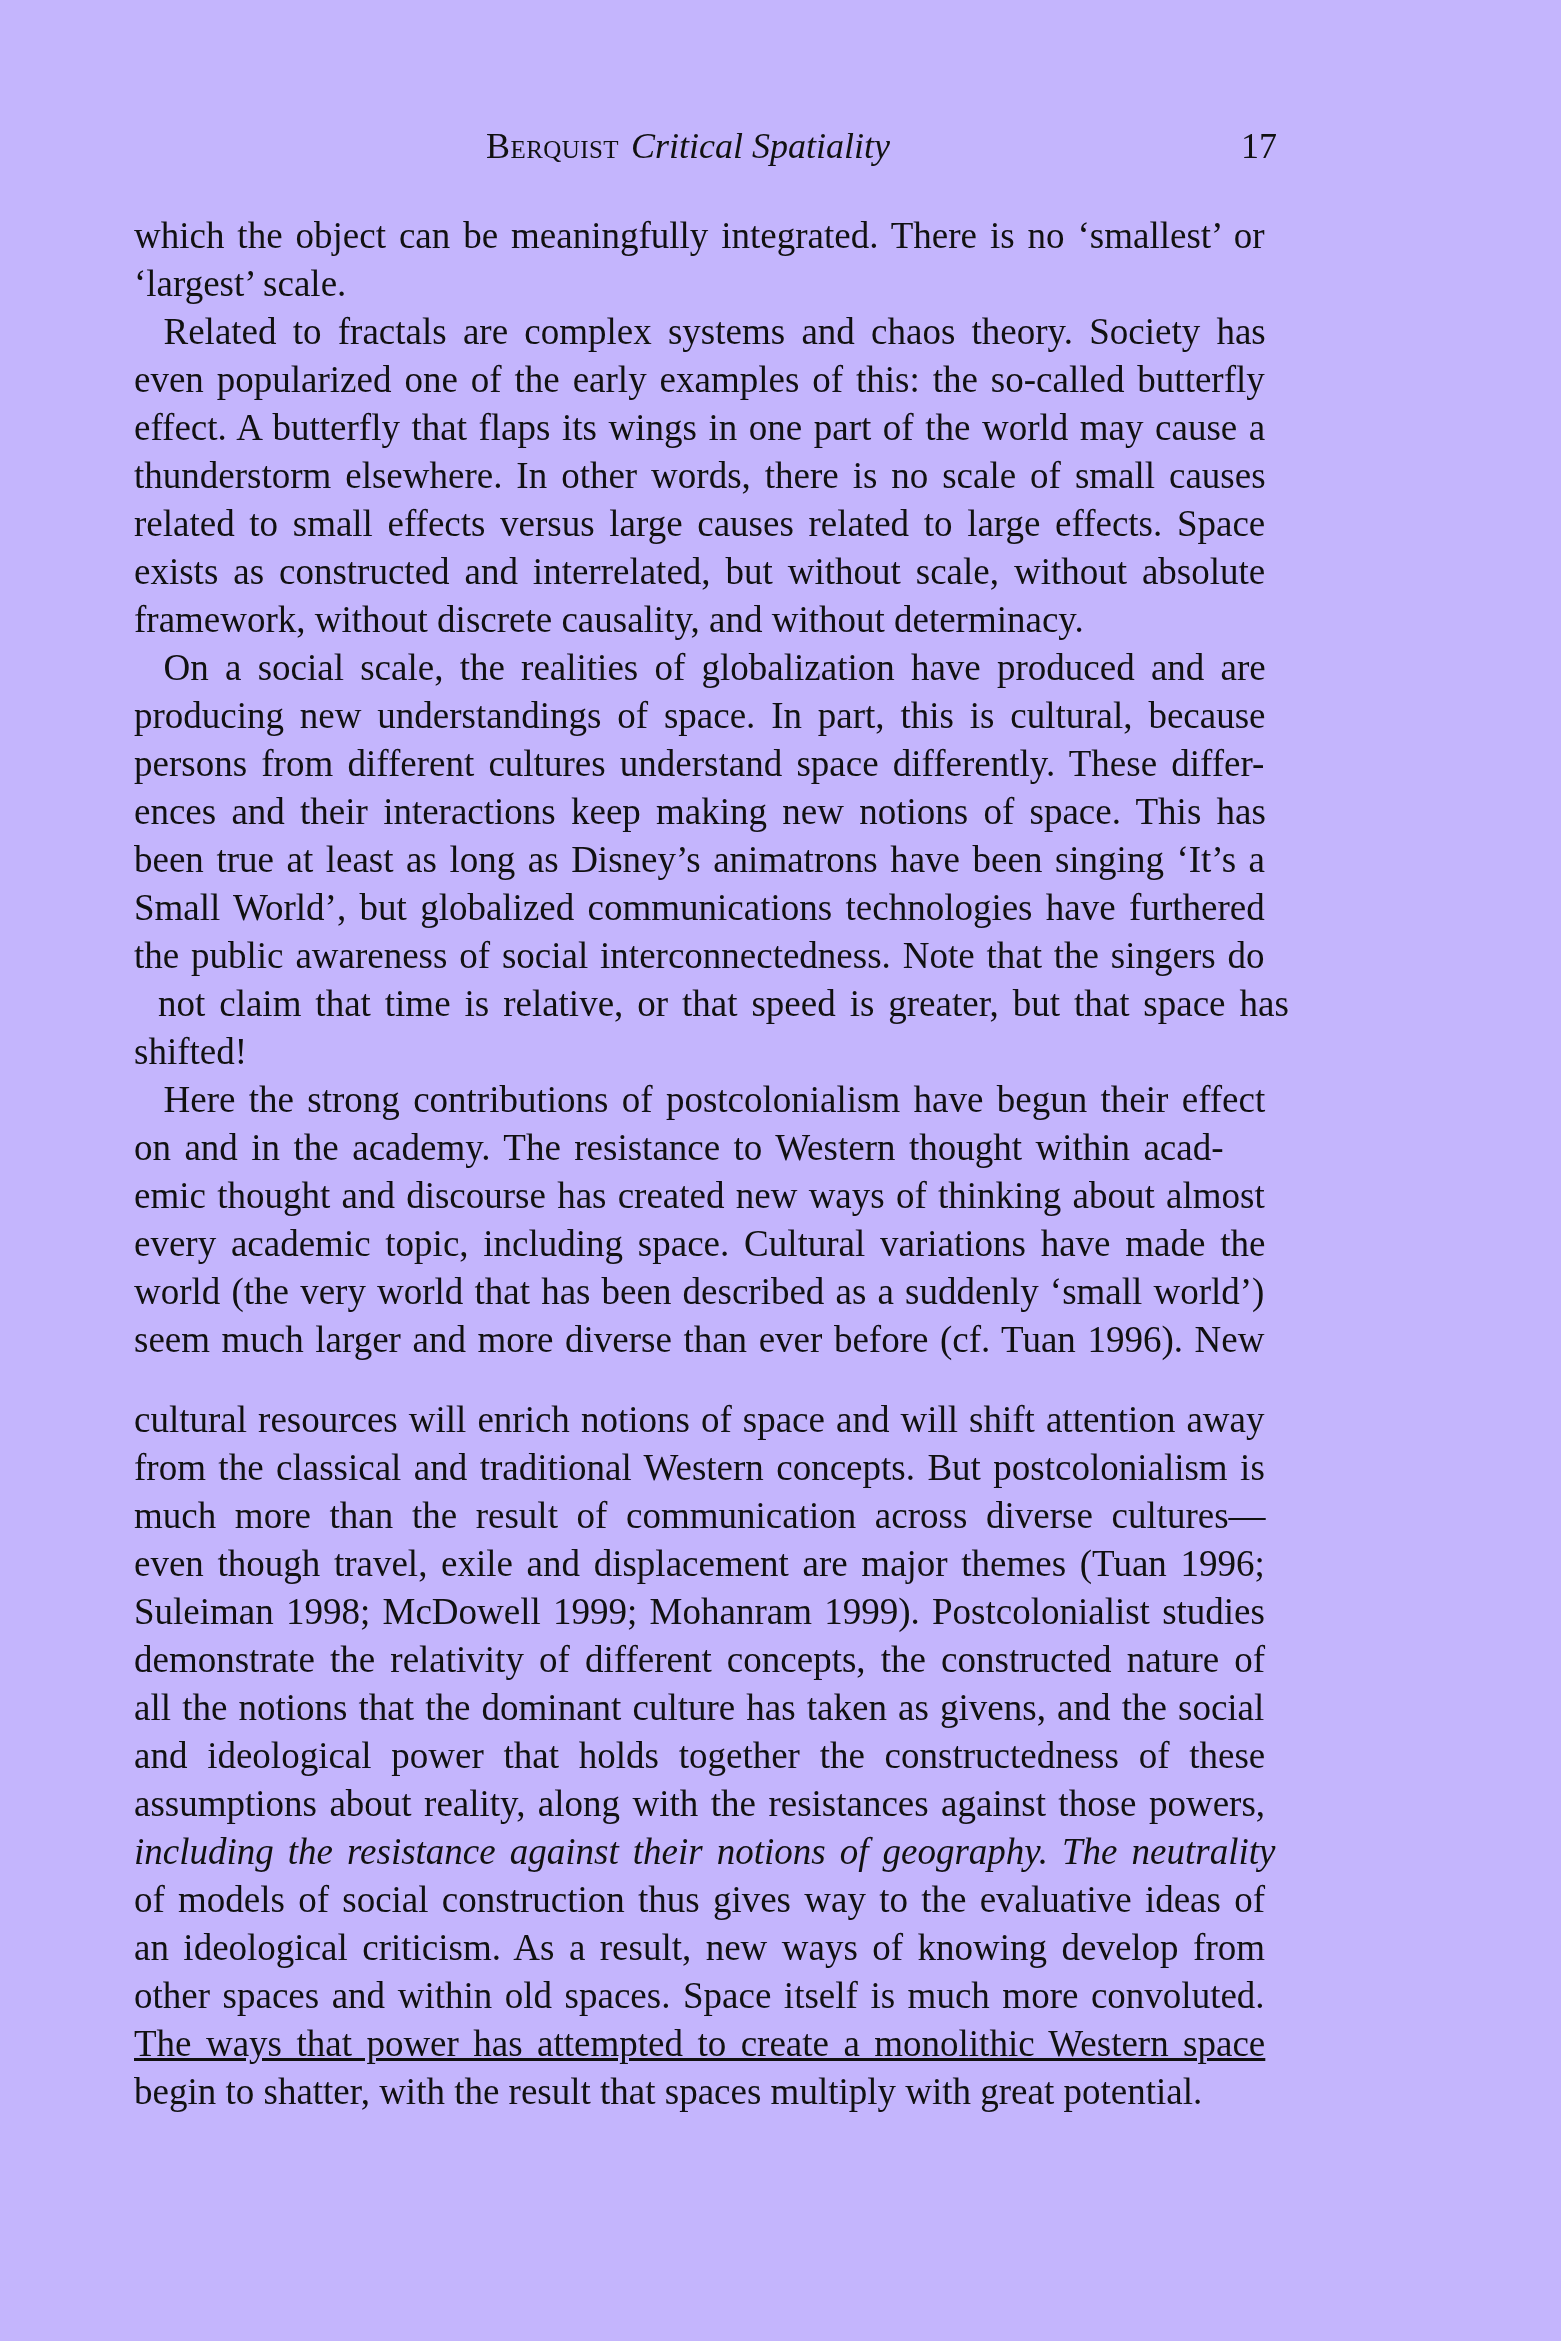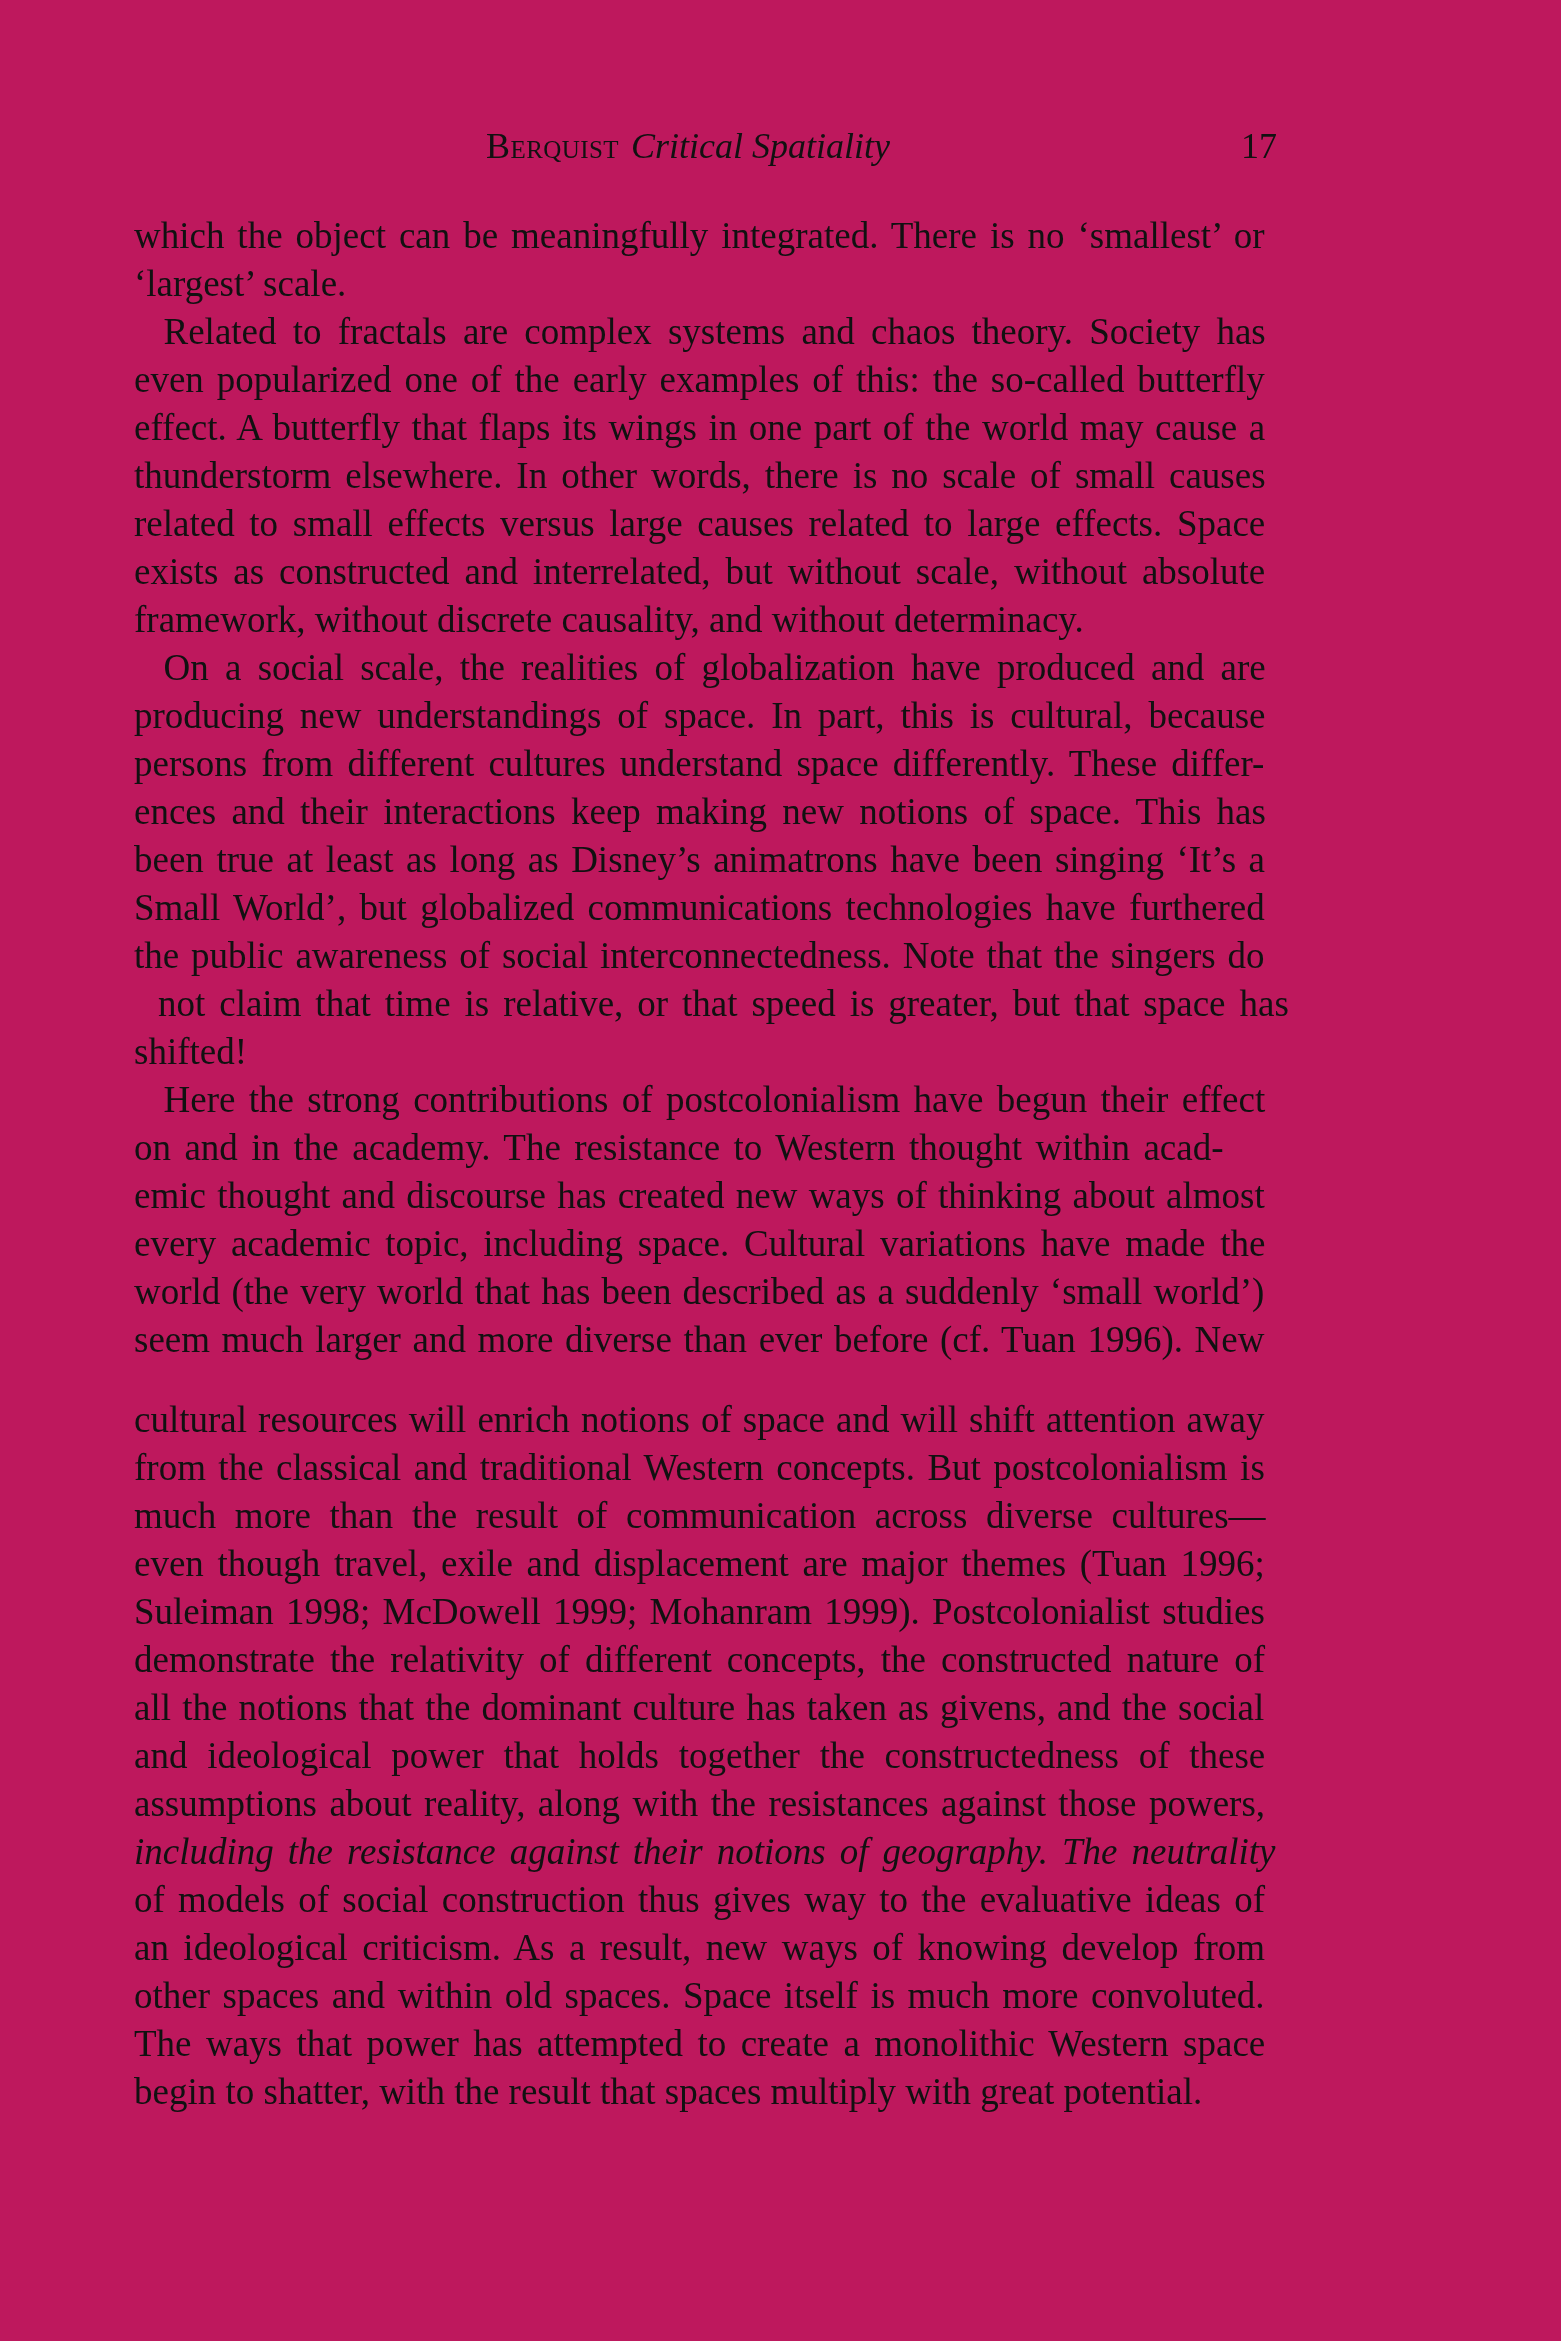--- a/index.html
+++ b/index.html
@@ -14,21 +14,21 @@
       overflow: hidden;
       font-family: "Liberation Serif", "DejaVu Serif", serif;
       color: #111111;
     }
     .page {
       position: absolute;
       left: 0;
       top: 0;
       width: 1561px;
       height: 2342px;
-      background: #be185d;
+      background: #c4b5fd;
     }
     .running-head {
       position: absolute;
       top: 125px;
       left: 134px;
       width: 1143px;
       height: 43px;
       font-size: 36px;
       line-height: 43px;
     }
@@ -130,19 +130,19 @@
       <span class="line" style="white-space: nowrap; text-align: left; text-align-last: left; display: block; word-spacing: 4.4px;">even though travel, exile and displacement are major themes (Tuan 1996;</span>
       <span class="line" style="white-space: nowrap; text-align: left; text-align-last: left; display: block; word-spacing: 3px;">Suleiman 1998; McDowell 1999; Mohanram 1999). Postcolonialist studies</span>
       <span class="line" style="white-space: nowrap; text-align: left; text-align-last: left; display: block; word-spacing: 5.9px;">demonstrate the relativity of different concepts, the constructed nature of</span>
       <span class="line" style="white-space: nowrap; text-align: left; text-align-last: left; display: block; word-spacing: 1.9px;">all the notions that the dominant culture has taken as givens, and the social</span>
       <span class="line" style="white-space: nowrap; text-align: left; text-align-last: left; display: block; word-spacing: 10.5px;">and ideological power that holds together the constructedness of these</span>
       <span class="line" style="white-space: nowrap; text-align: left; text-align-last: left; display: block; word-spacing: 3.2px;">assumptions about reality, along with the resistances against those powers,</span>
       <span class="line" style="white-space: nowrap; text-align: right; text-align-last: left; display: block; word-spacing: 4.8px; font-style: italic;">including the resistance against their notions of geography. The neutrality</span>
       <span class="line" style="white-space: nowrap; text-align: left; text-align-last: left; display: block; word-spacing: 4px;">of models of social construction thus gives way to the evaluative ideas of</span>
       <span class="line" style="white-space: nowrap; text-align: left; text-align-last: left; display: block; word-spacing: 5.2px;">an ideological criticism. As a result, new ways of knowing develop from</span>
       <span class="line" style="white-space: nowrap; text-align: left; text-align-last: left; display: block; word-spacing: 3.3px;">other spaces and within old spaces. Space itself is much more convoluted.</span>
-      <span class="line" style="white-space: nowrap; text-align: right; text-align-last: left; display: block; word-spacing: 5.2px;">The ways that power has attempted to create a monolithic Western space</span>
+      <span class="line" style="white-space: nowrap; text-align: right; text-align-last: left; display: block; word-spacing: 5.2px; text-decoration: underline;">The ways that power has attempted to create a monolithic Western space</span>
       <span class="line last" style="white-space: nowrap; text-align: left; text-align-last: left; display: block;">begin to shatter, with the result that spaces multiply with great potential.</span>
     </div>
   </div>
 
 </div>
 
 
 </body></html>

